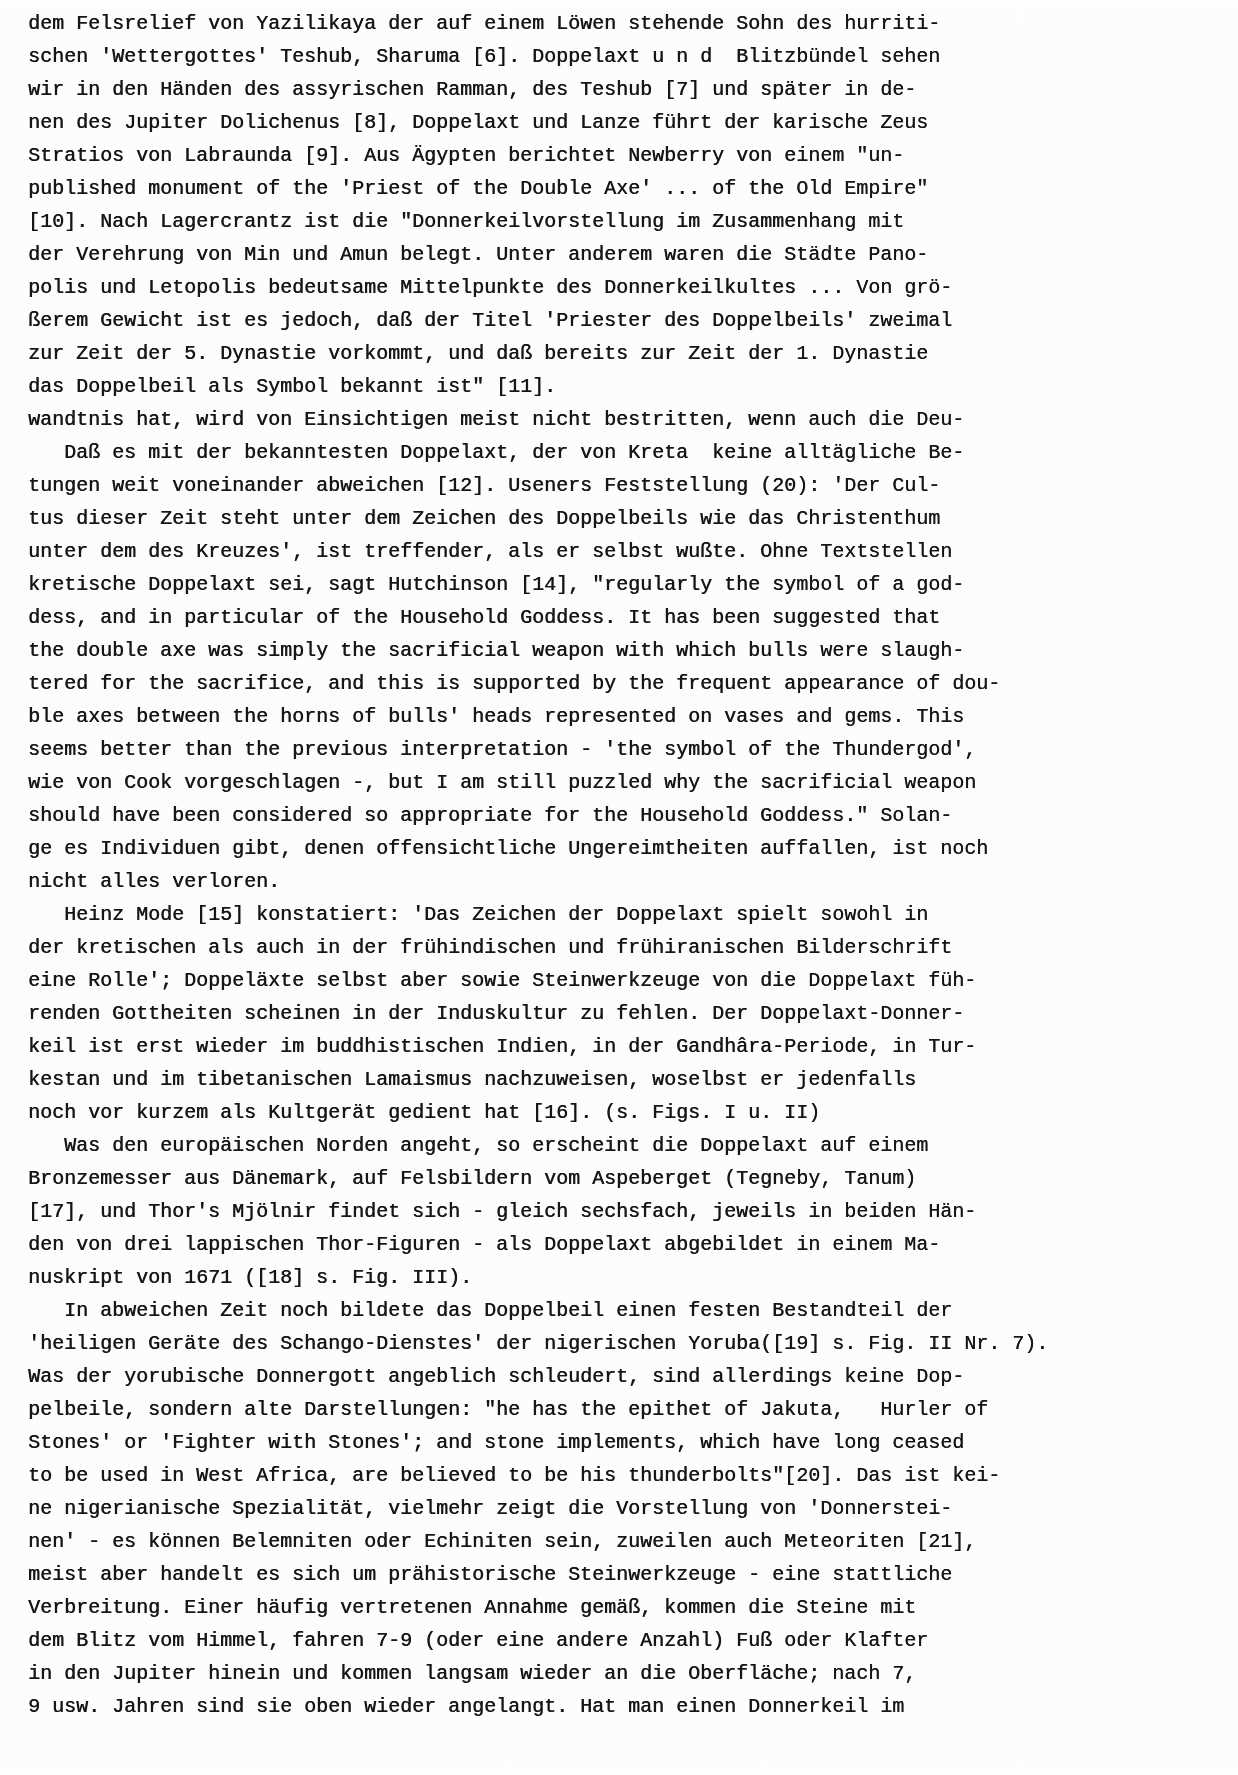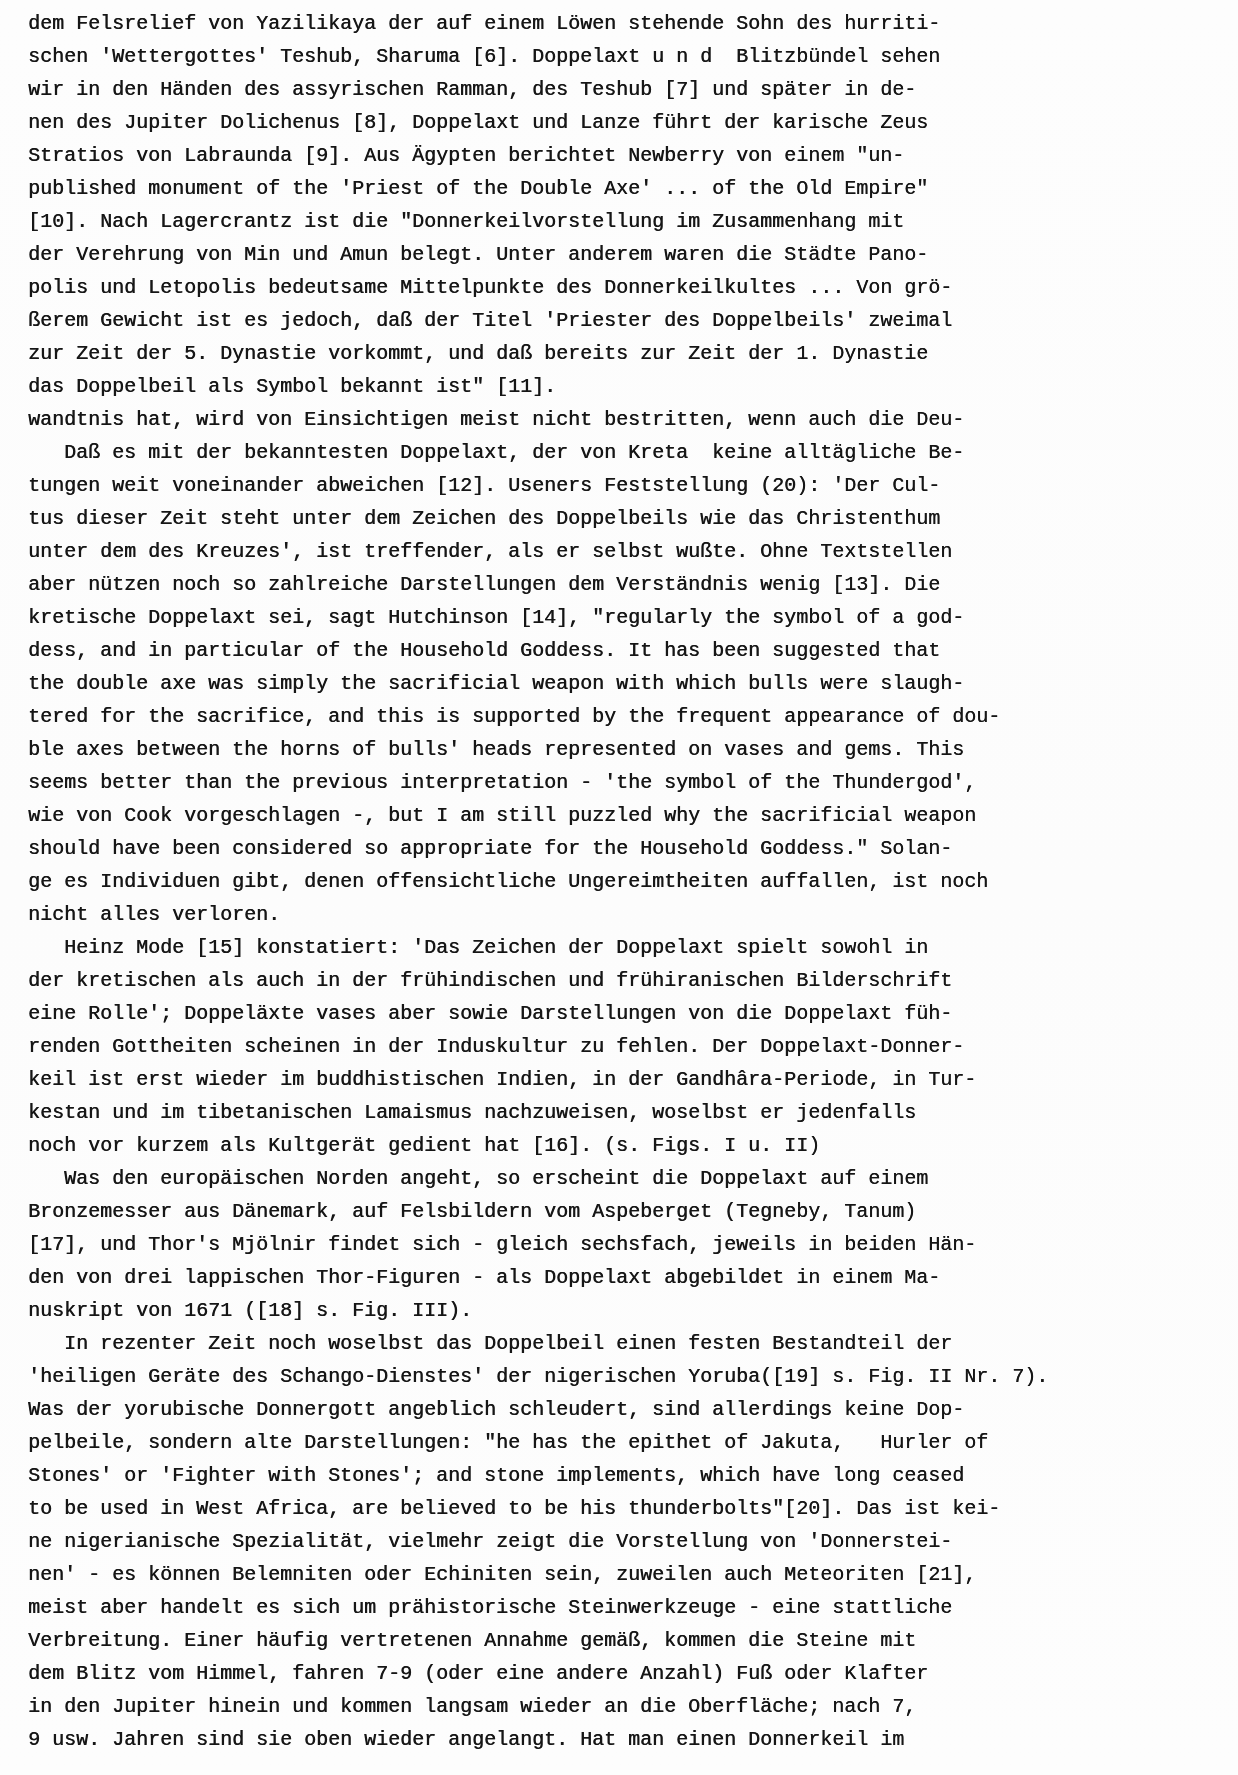--- a/index.html
+++ b/index.html
@@ -49,44 +49,43 @@
       <div class="line">der Verehrung von Min und Amun belegt. Unter anderem waren die Städte Pano-</div>
       <div class="line">polis und Letopolis bedeutsame Mittelpunkte des Donnerkeilkultes ... Von grö-</div>
       <div class="line">ßerem Gewicht ist es jedoch, daß der Titel 'Priester des Doppelbeils' zweimal</div>
       <div class="line">zur Zeit der 5. Dynastie vorkommt, und daß bereits zur Zeit der 1. Dynastie</div>
       <div class="line">das Doppelbeil als Symbol bekannt ist" [11].</div>
       <div class="line">wandtnis hat, wird von Einsichtigen meist nicht bestritten, wenn auch die Deu-</div>
       <div class="line">   Daß es mit der bekanntesten Doppelaxt, der von Kreta  keine alltägliche Be-</div>
       <div class="line">tungen weit voneinander abweichen [12]. Useners Feststellung (20): 'Der Cul-</div>
       <div class="line">tus dieser Zeit steht unter dem Zeichen des Doppelbeils wie das Christenthum</div>
       <div class="line">unter dem des Kreuzes', ist treffender, als er selbst wußte. Ohne Textstellen</div>
-      <div class="line">aber nützen noch so zahlreiche Darstellungen dem Verständnis wenig [13]. Die</div>
       <div class="line">kretische Doppelaxt sei, sagt Hutchinson [14], "regularly the symbol of a god-</div>
       <div class="line">dess, and in particular of the Household Goddess. It has been suggested that</div>
       <div class="line">the double axe was simply the sacrificial weapon with which bulls were slaugh-</div>
       <div class="line">tered for the sacrifice, and this is supported by the frequent appearance of dou-</div>
       <div class="line">ble axes between the horns of bulls' heads represented on vases and gems. This</div>
       <div class="line">seems better than the previous interpretation - 'the symbol of the Thundergod',</div>
       <div class="line">wie von Cook vorgeschlagen -, but I am still puzzled why the sacrificial weapon</div>
       <div class="line">should have been considered so appropriate for the Household Goddess." Solan-</div>
       <div class="line">ge es Individuen gibt, denen offensichtliche Ungereimtheiten auffallen, ist noch</div>
       <div class="line">nicht alles verloren.</div>
       <div class="line">   Heinz Mode [15] konstatiert: 'Das Zeichen der Doppelaxt spielt sowohl in</div>
       <div class="line">der kretischen als auch in der frühindischen und frühiranischen Bilderschrift</div>
-      <div class="line">eine Rolle'; Doppeläxte vases aber sowie Darstellungen von die Doppelaxt füh-</div>
+      <div class="line">eine Rolle'; Doppeläxte selbst aber sowie Steinwerkzeuge von die Doppelaxt füh-</div>
       <div class="line">renden Gottheiten scheinen in der Induskultur zu fehlen. Der Doppelaxt-Donner-</div>
       <div class="line">keil ist erst wieder im buddhistischen Indien, in der Gandhâra-Periode, in Tur-</div>
       <div class="line">kestan und im tibetanischen Lamaismus nachzuweisen, woselbst er jedenfalls</div>
       <div class="line">noch vor kurzem als Kultgerät gedient hat [16]. (s. Figs. I u. II)</div>
       <div class="line">   Was den europäischen Norden angeht, so erscheint die Doppelaxt auf einem</div>
       <div class="line">Bronzemesser aus Dänemark, auf Felsbildern vom Aspeberget (Tegneby, Tanum)</div>
       <div class="line">[17], und Thor's Mjölnir findet sich - gleich sechsfach, jeweils in beiden Hän-</div>
       <div class="line">den von drei lappischen Thor-Figuren - als Doppelaxt abgebildet in einem Ma-</div>
       <div class="line">nuskript von 1671 ([18] s. Fig. III).</div>
-      <div class="line">   In rezenter Zeit noch woselbst das Doppelbeil einen festen Bestandteil der</div>
+      <div class="line">   In abweichen Zeit noch bildete das Doppelbeil einen festen Bestandteil der</div>
       <div class="line">'heiligen Geräte des Schango-Dienstes' der nigerischen Yoruba([19] s. Fig. II Nr. 7).</div>
       <div class="line">Was der yorubische Donnergott angeblich schleudert, sind allerdings keine Dop-</div>
       <div class="line">pelbeile, sondern alte Darstellungen: "he has the epithet of Jakuta,   Hurler of</div>
       <div class="line">Stones' or 'Fighter with Stones'; and stone implements, which have long ceased</div>
       <div class="line">to be used in West Africa, are believed to be his thunderbolts"[20]. Das ist kei-</div>
       <div class="line">ne nigerianische Spezialität, vielmehr zeigt die Vorstellung von 'Donnerstei-</div>
       <div class="line">nen' - es können Belemniten oder Echiniten sein, zuweilen auch Meteoriten [21],</div>
       <div class="line">meist aber handelt es sich um prähistorische Steinwerkzeuge - eine stattliche</div>
       <div class="line">Verbreitung. Einer häufig vertretenen Annahme gemäß, kommen die Steine mit</div>
       <div class="line">dem Blitz vom Himmel, fahren 7-9 (oder eine andere Anzahl) Fuß oder Klafter</div>

